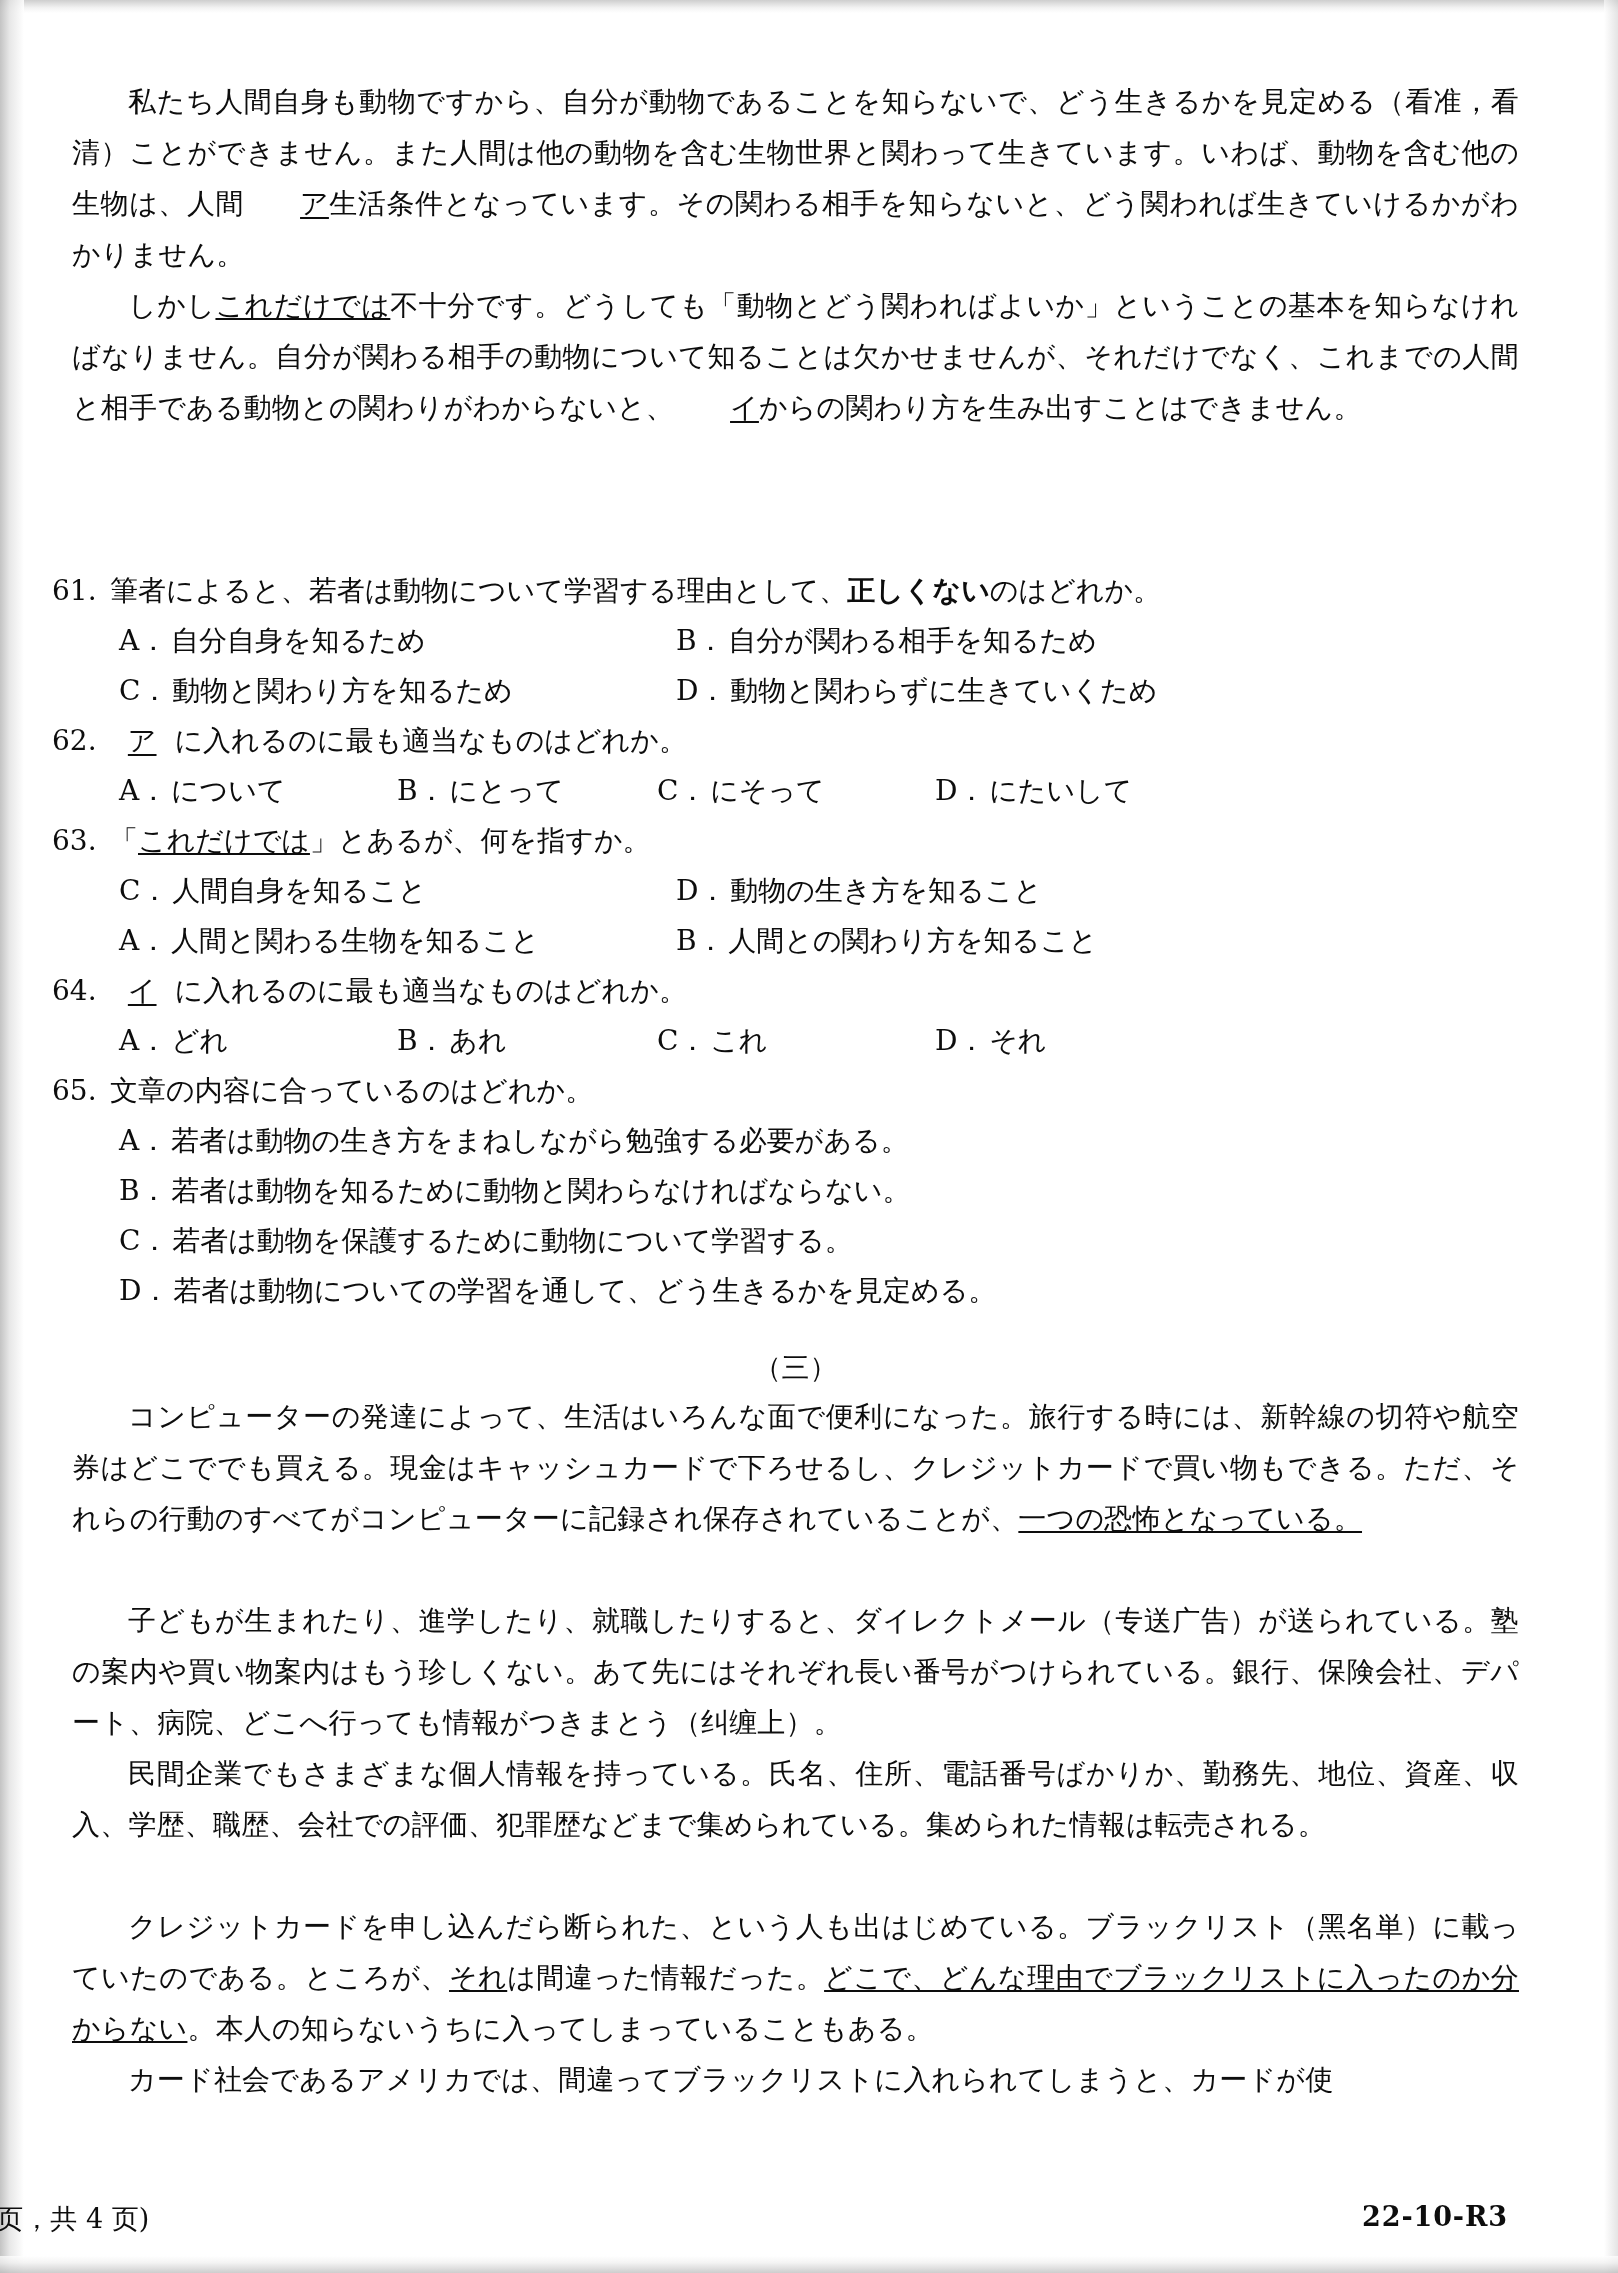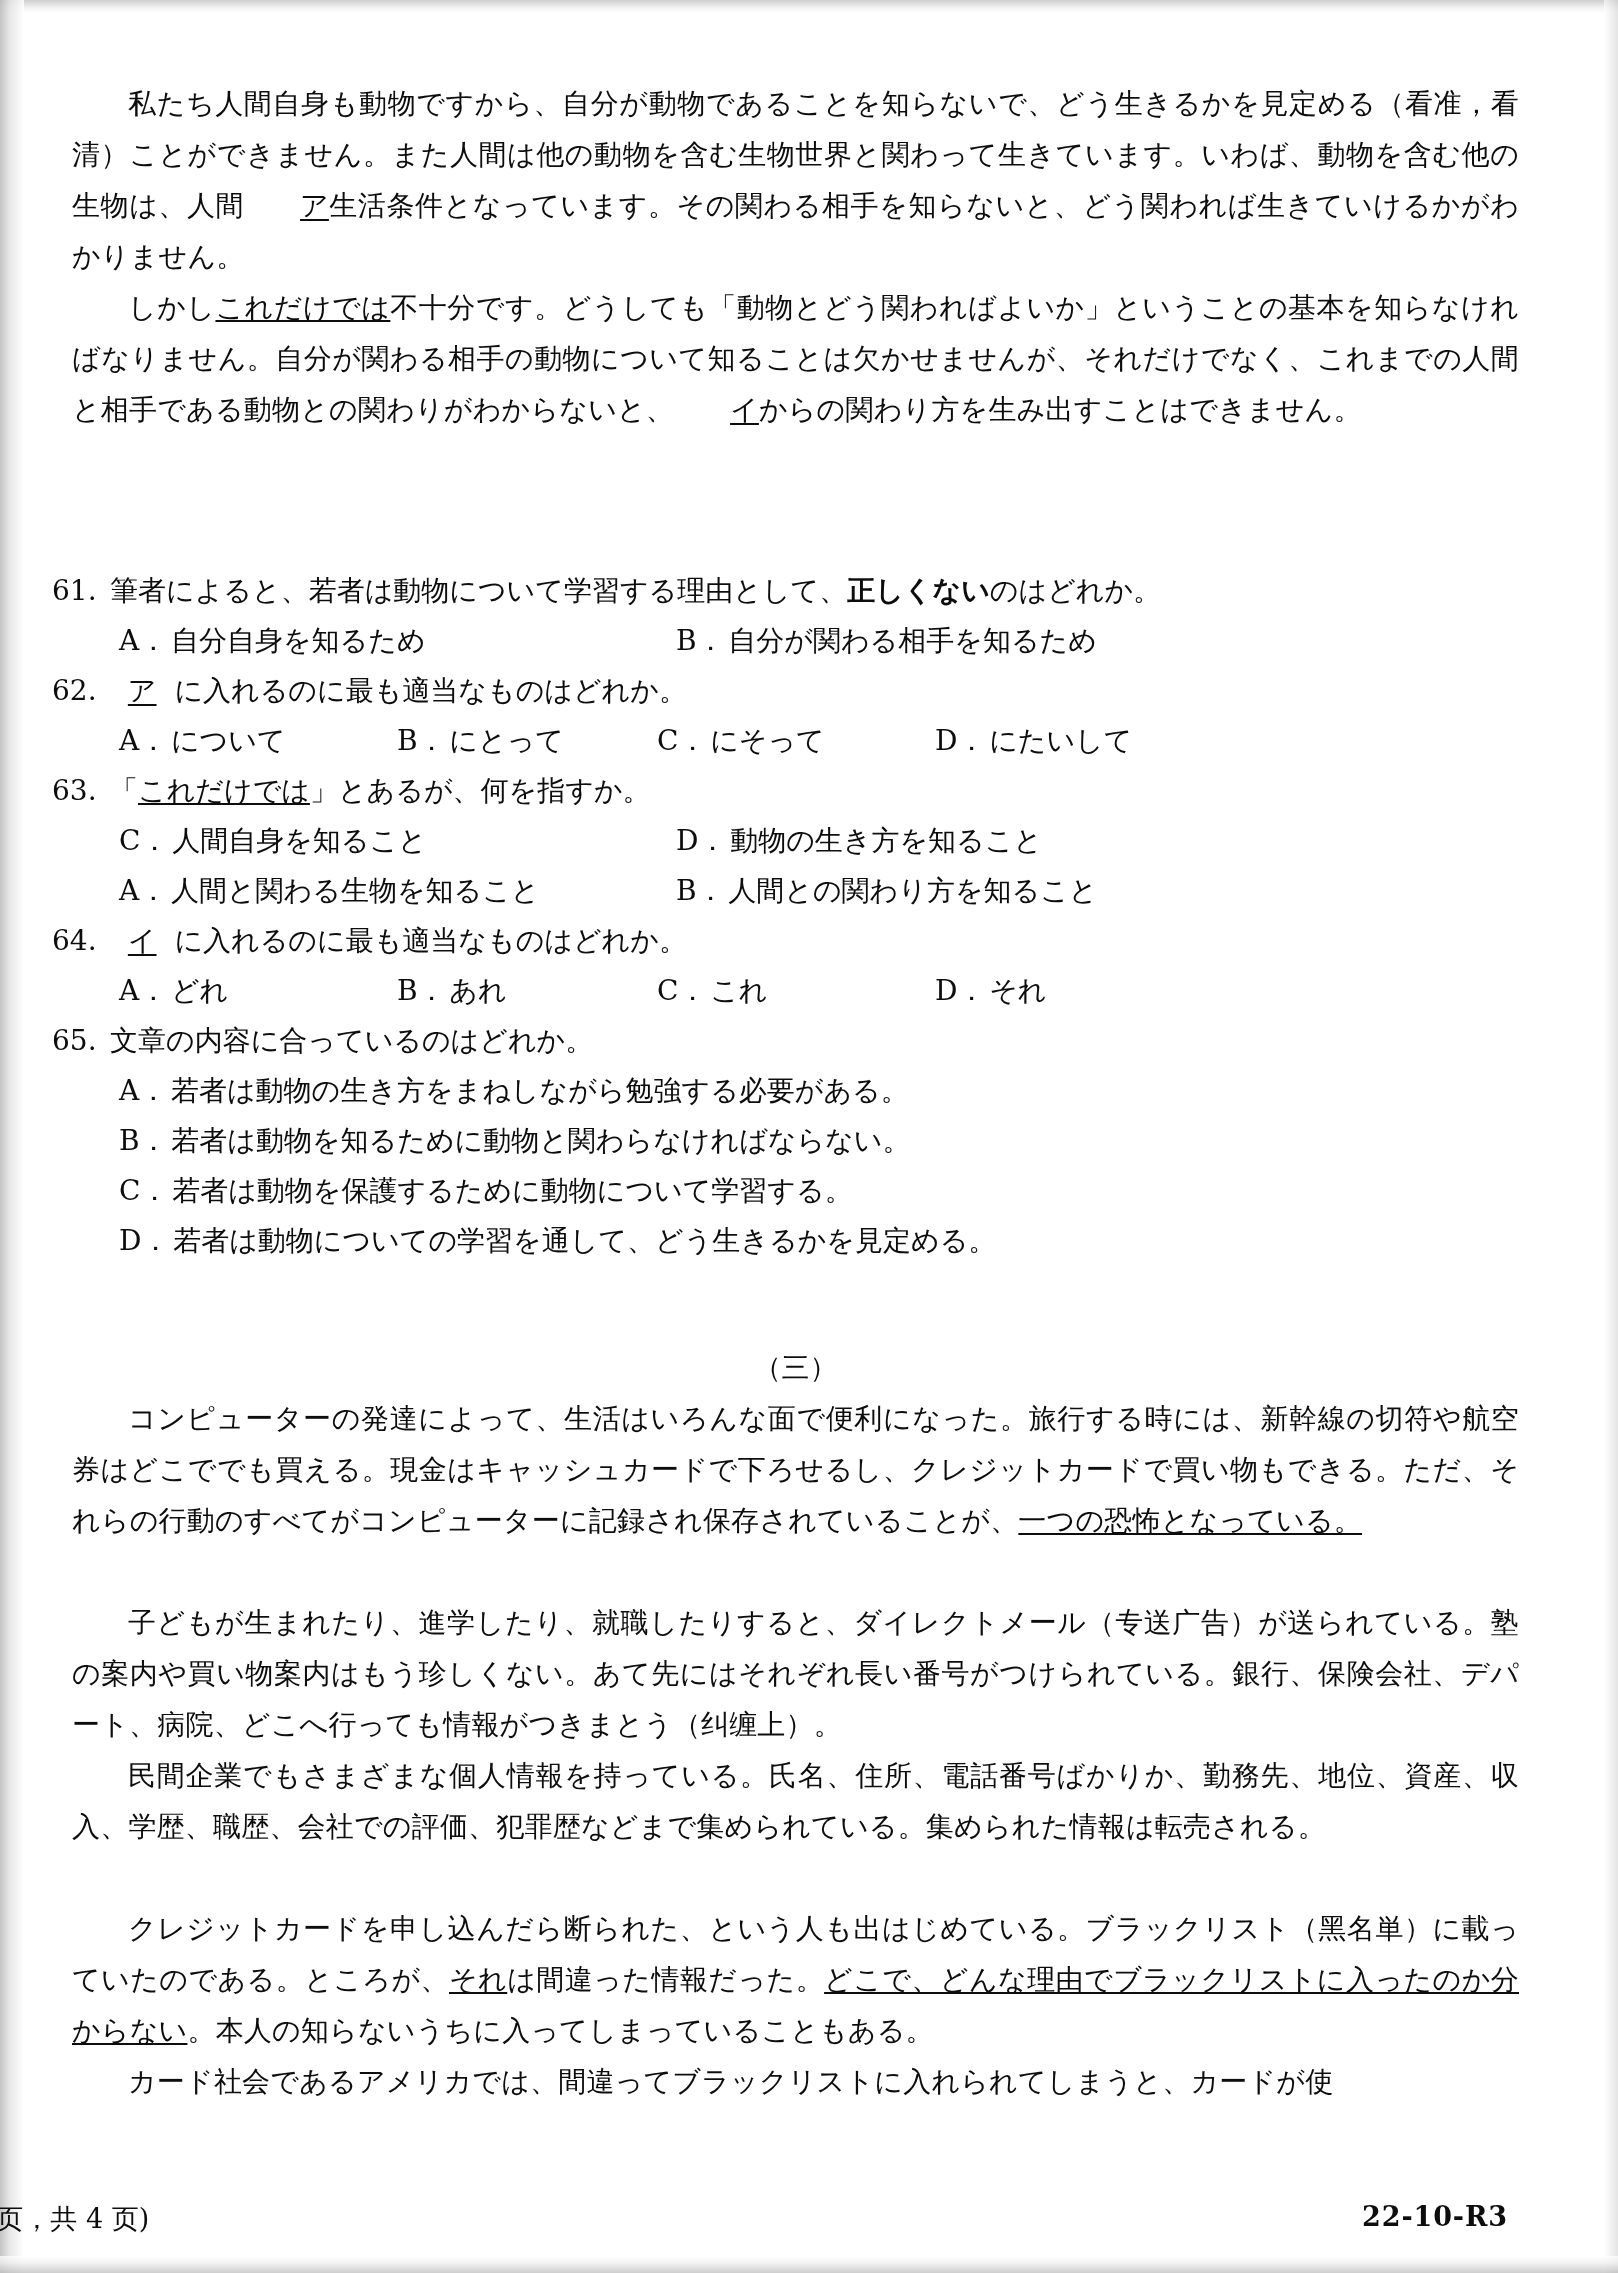--- a/index.html
+++ b/index.html
@@ -77,20 +77,21 @@
     width: 1447px;
   }
   p.para {
     margin: 0;
     font-size: 28px;
     line-height: 51px;
     letter-spacing: 0.2px;
     text-align: justify;
     text-justify: inter-character;
     word-break: break-all;
+    font-family: Liberation Mono, monospace;
   }
   p.para.indent { text-indent: 2em; }
 
   .u { text-decoration: underline; text-underline-offset: 2.8px; }
   .b { font-weight: bold; }
   .blank {
     display: inline-block;
     min-width: 2.3em;
     text-align: center;
     text-decoration: underline;
@@ -174,20 +175,23 @@
 
     <div class="body-text" style="left:52px; top:566px; width:1503px;">
 
       <div class="q-block">
         <div class="q-line">
           <span class="q-num">61.</span><span><span>筆者によると、若者は動物について学習する理由として、</span><span class="b">正しくない</span><span>のはどれか。</span></span>
         </div>
         <div class="opt-row">
           <span class="opt" style="width:557px"><span class="opt-lbl">A．</span><span>自分自身を知るため</span></span><span class="opt"><span class="opt-lbl">B．</span><span>自分が関わる相手を知るため</span></span>
         </div>
+        <div class="opt-row">
+          <span class="opt" style="width:557px"><span class="opt-lbl">C．</span><span>動物と関わり方を知るため</span></span><span class="opt"><span class="opt-lbl">D．</span><span>動物と関わらずに生きていくため</span></span>
+        </div>
       </div>
 
       <div class="q-block">
         <div class="q-line">
           <span class="q-num">62.</span><span><span class="blank">ア</span><span>に入れるのに最も適当なものはどれか。</span></span>
         </div>
         <div class="opt-row">
           <span class="opt" style="width:278px"><span class="opt-lbl">A．</span><span>について</span></span><span class="opt" style="width:260px"><span class="opt-lbl">B．</span><span>にとって</span></span><span class="opt" style="width:278px"><span class="opt-lbl">C．</span><span>にそって</span></span><span class="opt"><span class="opt-lbl">D．</span><span>にたいして</span></span>
         </div>
       </div>

